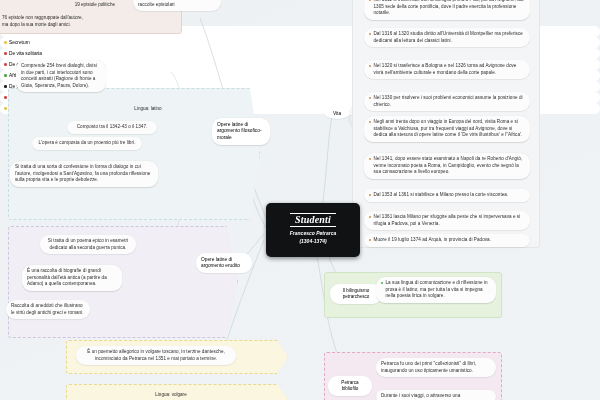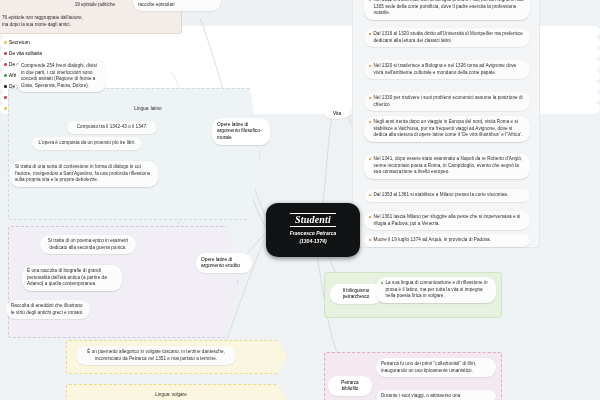--- a/index.html
+++ b/index.html
@@ -81,21 +81,21 @@
     line-height: 1.42;
     color:#2d2d2d;
   }
   .bullet-row { display:flex; gap:2.5px; align-items:flex-start; }
   .bullet-row .bdot { width:2px;height:2px;border-radius:50%;margin-top:1.6px;flex:0 0 auto; }
 
   
   #center {
     position: absolute;
     background: #111214;
-    border-radius: 12px;
+    border-radius: 5px;
     box-shadow: 0 1.5px 4px rgba(0,0,0,0.42);
     color: #fff;
     text-align: center;
     padding: 6px 4px 7px;
     box-sizing: border-box;
   }
   #center .title {
     font-family: "Liberation Serif", serif;
     font-weight: bold;
     font-style: italic;

